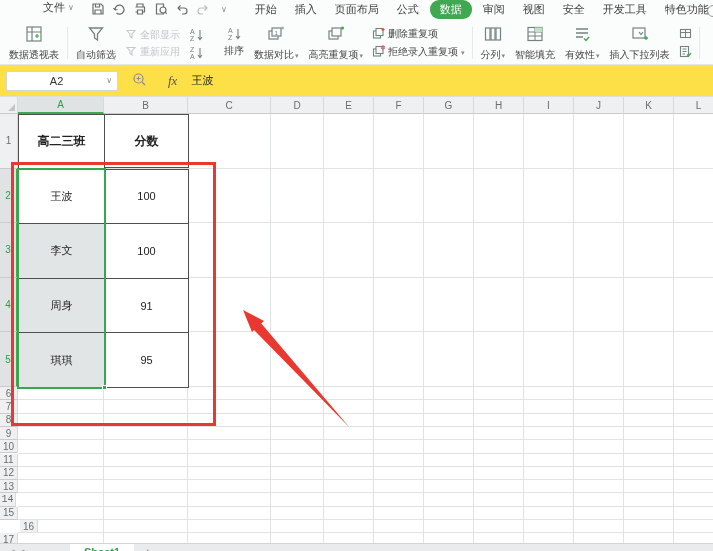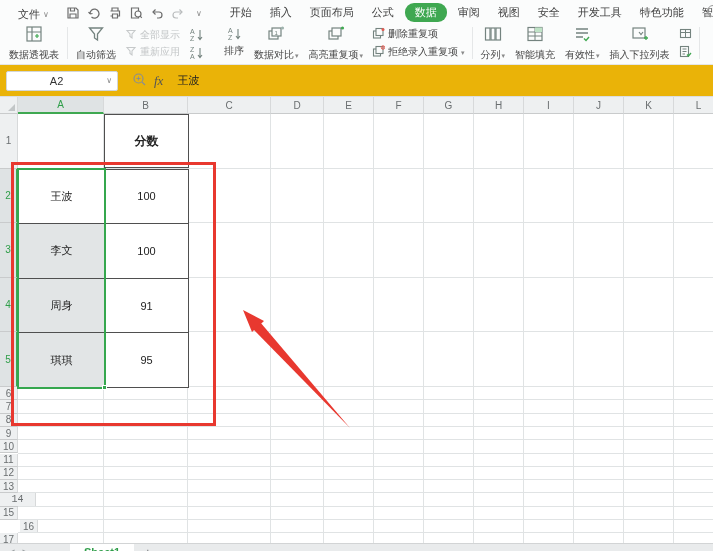--- a/index.html
+++ b/index.html
@@ -5,22 +5,22 @@
   * { box-sizing: border-box; margin: 0; padding: 0; }
   html,body { background:#888; }
   .app {
     position: relative; width: 713px; height: 551px;
     font-family: "Liberation Sans", sans-serif;
     background: #fff; overflow: hidden; -webkit-font-smoothing: antialiased;
   }
   
   .menubar {
     position:absolute; top:0; left:0; right:0; height:22px;
-    background:#fbfcfc; display:flex; align-items:flex-end;
-    font-size:11px; color:#3f3f3f; white-space:nowrap;
+    background:#fbfcfc; display:flex; align-items:flex-start;
+    font-size:11px; color:#3f3f3f; white-space:nowrap;padding-left:25px;
   }
   .hamburger { width:12px; height:8px; border-top:1.5px solid #555; border-bottom:1.5px solid #555; position:relative; margin:0 6px 0 8px; }
   .hamburger::after { content:""; position:absolute; left:0; right:0; top:2.5px; border-top:1.5px solid #555; }
   .file-menu { display:flex; align-items:center; gap:3px; padding:0 4px; cursor:default; }
   .mini-caret { font-size:8px; color:#8a8a8a; }
   .qbar { display:flex; align-items:center; gap:1px; margin:0 4px 0 10px; }
   .qbtn { width:20px; height:18px; display:flex; align-items:center; justify-content:center; border-radius:2px; }
   .qbtn svg { display:block; }
   .menu-tabs { display:flex; align-items:center; margin-left:8px; }
   .menu-tab { padding:2px 9px; cursor:default; }
@@ -40,30 +40,30 @@
   .tb-small.disabled { color:#c3c6c7; }
   .caret { font-size:7px; color:#8a8a8a; line-height:1; }
   .caret::after { content:"▾"; }
   .sortgrp { display:flex; align-items:flex-end; gap:20px; padding:0 5px; }
   .sortcol { display:flex; flex-direction:column; gap:1px; align-items:center; }
   .sort-lbl { margin-bottom:4px; }
   .icon20 svg { display:block; }
   
   .formulabar {
     position:absolute; top:65px; left:0; right:0; height:32px;
-    background:#eab308; display:flex; align-items:center; border-bottom:1px solid #dcdedf;
+    background:#fde047; display:flex; align-items:center; border-bottom:1px solid #dcdedf;
     font-size:11px; color:#333;
   }
   .namebox {
     width:112px; height:20px; margin-left:6px; background:#fff;
     border:1px solid #d3d6d7; border-radius:2px; display:flex; align-items:center;
   }
   .namebox .nb-val { flex:1; text-align:center; }
   .namebox .mini-caret { margin-right:5px; }
-  .fx-icons { display:flex; align-items:center; gap:7px; margin-left:14px; }
+  .fx-icons { display:flex; align-items:center; gap:21px; margin-left:14px; }
   .fx-label { font-style:italic; font-family:"Liberation Serif", serif; color:#555; font-size:13px; }
   .formula-content { margin-left:14px; color:#222; }
   
   .grid { position:absolute; top:97px; left:0; right:0; bottom:0; background:#fff; overflow:hidden; }
   .gcell { position:absolute; }
   .colhdr, .rowhdr, .cornerhdr {
     background:#eef0f1; color:#6a6e70; font-size:10px;
     display:flex; align-items:center; justify-content:center;
     border-right:1px solid #d7d9da; border-bottom:1px solid #c9cbcc;
   }
@@ -375,21 +375,21 @@
       <div class="gcell rowhdr sel" style="left: 0px; top: 180.8px; width: 18px; height: 54.6px;">4</div>
       <div class="gcell rowhdr sel" style="left: 0px; top: 235.4px; width: 18px; height: 54.6px;">5</div>
       <div class="gcell rowhdr" style="left: 0px; top: 290px; width: 18px; height: 13.3px;">6</div>
       <div class="gcell rowhdr" style="left: 0px; top: 303.3px; width: 18px; height: 13.3px;">7</div>
       <div class="gcell rowhdr" style="left: 0px; top: 316.6px; width: 18px; height: 13.3px;">8</div>
       <div class="gcell rowhdr" style="left: 0px; top: 329.9px; width: 18px; height: 13.3px;">9</div>
       <div class="gcell rowhdr" style="left: 0px; top: 343.2px; width: 18px; height: 13.3px;">10</div>
       <div class="gcell rowhdr" style="left: 0px; top: 356.5px; width: 18px; height: 13.3px;">11</div>
       <div class="gcell rowhdr" style="left: 0px; top: 369.8px; width: 18px; height: 13.3px;">12</div>
       <div class="gcell rowhdr" style="left: 0px; top: 383.1px; width: 18px; height: 13.3px;">13</div>
-      <div class="gcell rowhdr" style="left: 0px; top: 396.4px; width: 36px; height: 13.3px; font-family: Liberation Mono, monospace;">14</div>
+      <div class="gcell rowhdr" style="left: 0px; top: 396.4px; width: 16px; height: 13.3px; font-family: Liberation Mono, monospace;">14</div>
       <div class="gcell rowhdr" style="left: 0px; top: 409.7px; width: 18px; height: 13.3px;">15</div>
       <div class="gcell rowhdr" style="left: 0px; top: 423px; width: 18px; height: 13.3px; margin-left: 20px;">16</div>
       <div class="gcell rowhdr" style="left: 0px; top: 436.3px; width: 18px; height: 13.3px;">17</div>
       <div class="gcell rowhdr" style="left: 0px; top: 449.6px; width: 18px; height: 13.3px;">18</div>
       <div class="gridline-v" style="left: 103px; top: 17px; width: 1px; height: 445.9px;"></div>
       <div class="gridline-v" style="left: 187px; top: 17px; width: 1px; height: 445.9px;"></div>
       <div class="gridline-v" style="left: 270px; top: 17px; width: 1px; height: 445.9px;"></div>
       <div class="gridline-v" style="left: 323px; top: 17px; width: 1px; height: 445.9px;"></div>
       <div class="gridline-v" style="left: 373px; top: 17px; width: 1px; height: 445.9px;"></div>
       <div class="gridline-v" style="left: 423px; top: 17px; width: 1px; height: 445.9px;"></div>
@@ -408,20 +408,21 @@
       <div class="gridline-h" style="left: 18px; top: 328.9px; width: 706px; height: 1px;"></div>
       <div class="gridline-h" style="left: 18px; top: 342.2px; width: 706px; height: 1px;"></div>
       <div class="gridline-h" style="left: 18px; top: 355.5px; width: 706px; height: 1px;"></div>
       <div class="gridline-h" style="left: 18px; top: 368.8px; width: 706px; height: 1px;"></div>
       <div class="gridline-h" style="left: 18px; top: 382.1px; width: 706px; height: 1px;"></div>
       <div class="gridline-h" style="left: 18px; top: 395.4px; width: 706px; height: 1px;"></div>
       <div class="gridline-h" style="left: 18px; top: 408.7px; width: 706px; height: 1px;"></div>
       <div class="gridline-h" style="left: 18px; top: 422px; width: 706px; height: 1px;"></div>
       <div class="gridline-h" style="left: 18px; top: 435.3px; width: 706px; height: 1px;"></div>
       <div class="gridline-h" style="left: 18px; top: 448.6px; width: 706px; height: 1px;"></div>
+      <div class="tcell hdr" style="left: 18px; top: 17px; width: 87px; height: 55.6px;">高二三班</div>
       <div class="tcell hdr" style="left: 104px; top: 17px; width: 85px; height: 54px;">分数</div>
       <div class="tcell" style="left: 18px; top: 71.6px; width: 87px; height: 55.6px;">王波</div>
       <div class="tcell" style="left: 104px; top: 71.6px; width: 85px; height: 55.6px;">100</div>
       <div class="tcell shaded" style="left: 18px; top: 126.2px; width: 87px; height: 55.6px;">李文</div>
       <div class="tcell" style="left: 104px; top: 126.2px; width: 85px; height: 55.6px;">100</div>
       <div class="tcell shaded" style="left: 18px; top: 180.8px; width: 87px; height: 55.6px;">周身</div>
       <div class="tcell" style="left: 104px; top: 180.8px; width: 85px; height: 55.6px;">91</div>
       <div class="tcell shaded" style="left: 18px; top: 235.4px; width: 87px; height: 55.6px;">琪琪</div>
       <div class="tcell" style="left: 104px; top: 235.4px; width: 85px; height: 55.6px;">95</div>
       <div class="sel-border" style="left: 17px; top: 70.6px; width: 89px; height: 221.4px;"></div>

